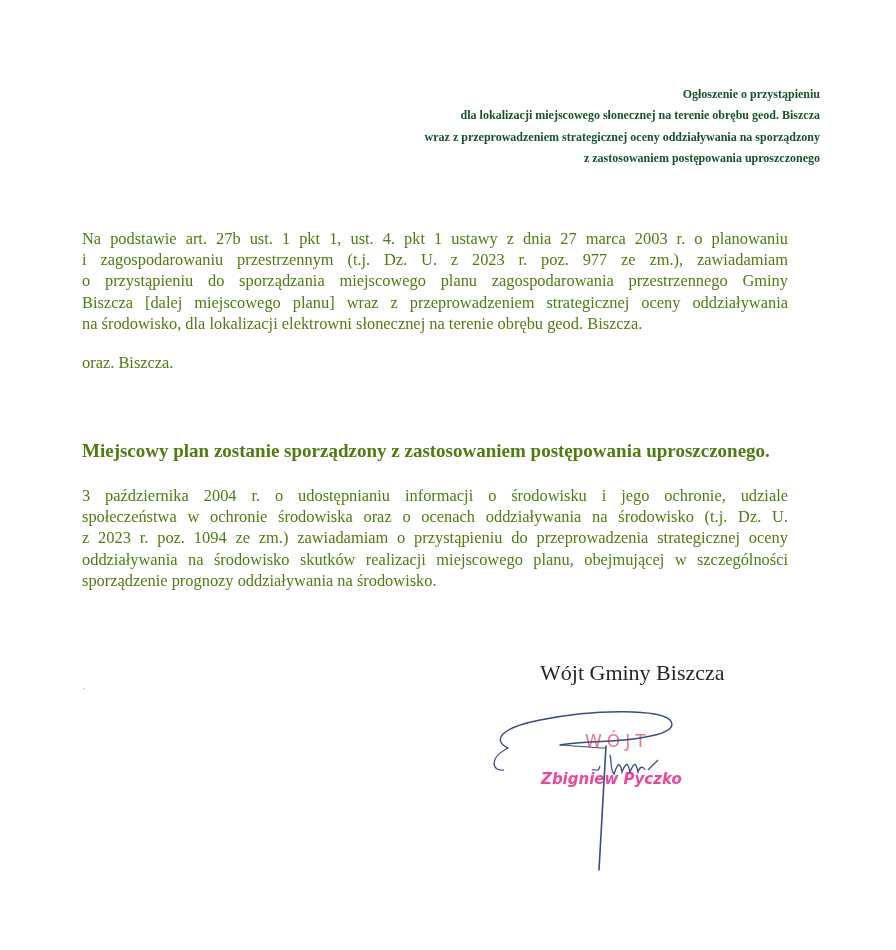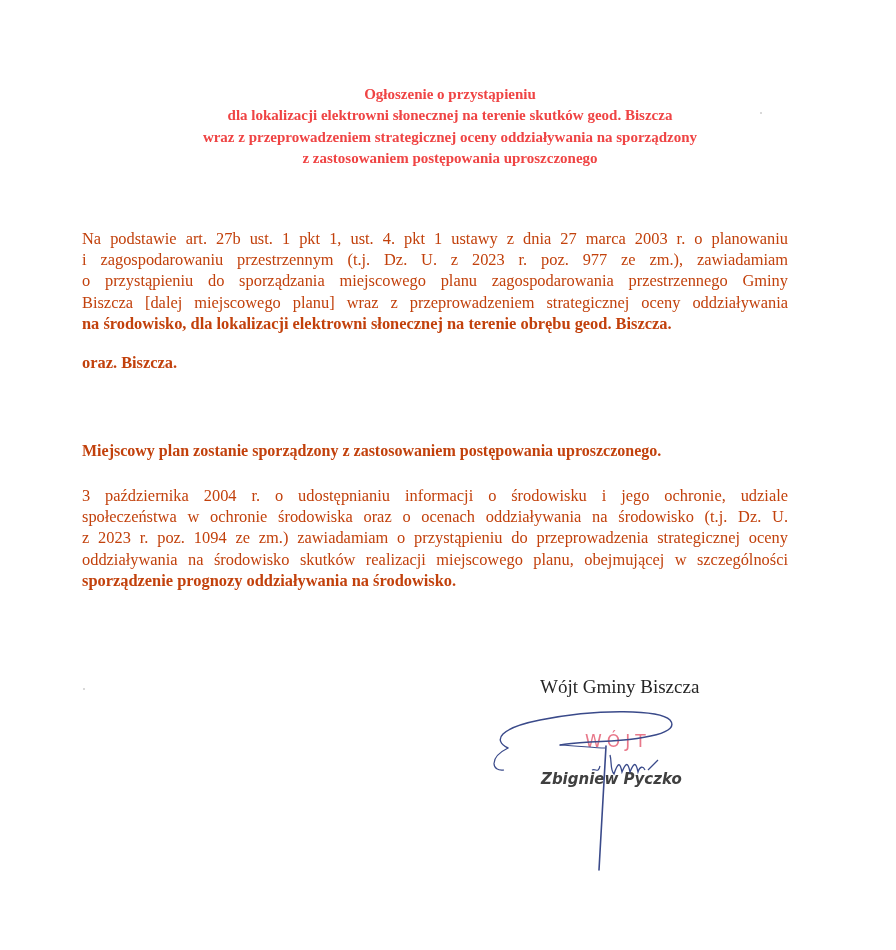--- a/index.html
+++ b/index.html
@@ -1,43 +1,43 @@
 <!DOCTYPE html>
 <html><head>
 <meta charset="utf-8">
 <style>
   html, body { margin: 0; padding: 0; background: #ffffff; }
   body { width: 896px; height: 950px; position: relative; overflow: hidden;
          font-family: "Liberation Serif", "DejaVu Serif", serif; color: #1e1e1e; }
-  .title { position: absolute; top: 84px; left: 80px; width: 740px; text-align: center;
-           font-weight: bold; font-size: 15px; line-height: 21.3px; color: #ef4444; }
+  .title { position: absolute; top: 84px; left: 80px; width: 740px; text-align: right;
+           font-weight: bold; font-size: 12px; line-height: 21.3px; color: #14532d; }
   .title div { white-space: nowrap; }
   .para { position: absolute; left: 82px; width: 706px; font-size: 16.4px; line-height: 21.2px;
-          text-align: justify; color: #c2410c; }
+          text-align: justify; color: #4d7c0f; }
   .para .ln { display: block; text-align: justify; text-align-last: justify; white-space: nowrap; }
-  .para .ln.last { text-align-last: left; font-weight: bold; }
+  .para .ln.last { text-align-last: left; }
   #p1 { top: 228px; }
   #p2 { top: 352px; }
-  #p3 { top: 440px; font-weight: bold; white-space: nowrap; font-size: 16px; }
+  #p3 { top: 440px; font-weight: bold; white-space: nowrap; font-size: 19px; }
   #p4 { top: 485px; }
-  .sig-title { position: absolute; left: 540px; top: 676px; font-size: 19px; color: #262626; white-space: nowrap; text-align: center; }
+  .sig-title { position: absolute; left: 540px; top: 660px; font-size: 22px; color: #262626; white-space: nowrap; text-align: center; }
   .stamp { position: absolute; left: 480px; top: 700px; width: 260px; height: 220px; }
   .stamp svg { position: absolute; left: 0; top: 0; }
   .stamp-wojt { position: absolute; left: 585px; top: 731px; font-family: "DejaVu Sans", sans-serif;
                 font-size: 17px; letter-spacing: 5px; color: #e8788a; }
   .stamp-name { position: absolute; left: 541px; top: 770px; font-family: "DejaVu Sans", sans-serif;
-                font-style: italic; font-weight: bold; font-size: 15px; color: #404040; white-space: nowrap; }
+                font-style: italic; font-weight: bold; font-size: 15px; color: #ec4899; white-space: nowrap; }
   .dot { position: absolute; width: 2px; height: 2px; background: #ccc; border-radius: 1px; }
 </style>
 </head>
 <body>
 
 <div class="title">
   <div>Ogłoszenie o przystąpieniu</div>
-  <div>dla lokalizacji elektrowni słonecznej na terenie skutków geod. Biszcza</div>
+  <div>dla lokalizacji miejscowego słonecznej na terenie obrębu geod. Biszcza</div>
   <div>wraz z przeprowadzeniem strategicznej oceny oddziaływania na sporządzony</div>
   <div>z zastosowaniem postępowania uproszczonego</div>
 </div>
 
 <div class="para" id="p1">
   <span class="ln">Na podstawie art. 27b ust. 1 pkt 1, ust. 4. pkt 1 ustawy z dnia 27 marca 2003 r. o planowaniu</span>
   <span class="ln">i zagospodarowaniu przestrzennym (t.j. Dz. U. z 2023 r. poz. 977 ze zm.), zawiadamiam</span>
   <span class="ln">o przystąpieniu do sporządzania miejscowego planu zagospodarowania przestrzennego Gminy</span>
   <span class="ln">Biszcza [dalej miejscowego planu] wraz z przeprowadzeniem strategicznej oceny oddziaływania</span>
   <span class="ln last">na środowisko, dla lokalizacji elektrowni słonecznej na terenie obrębu geod. Biszcza.</span>

